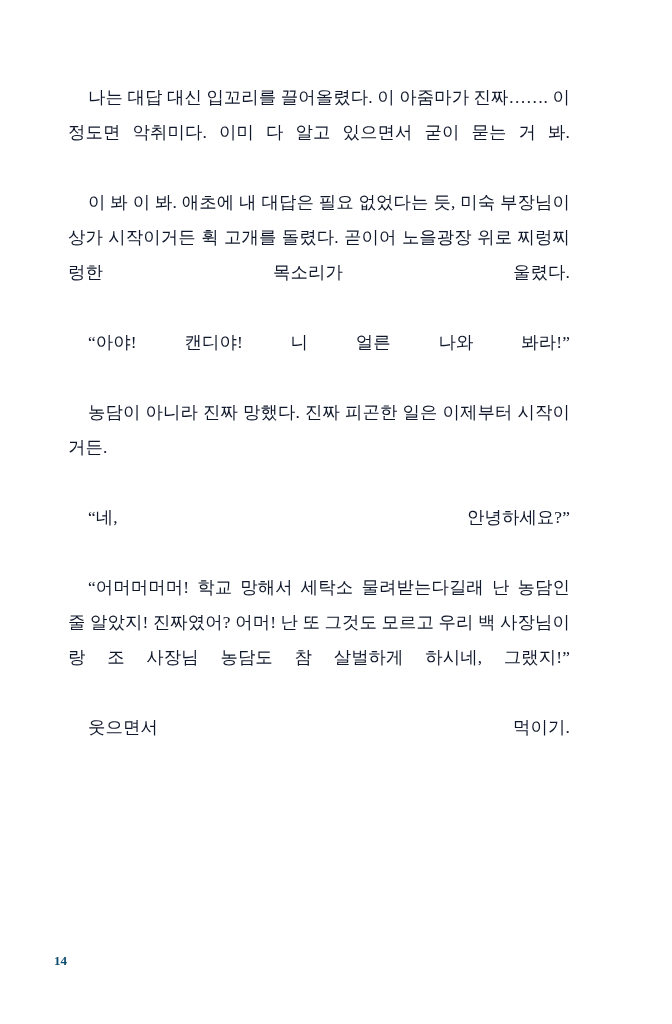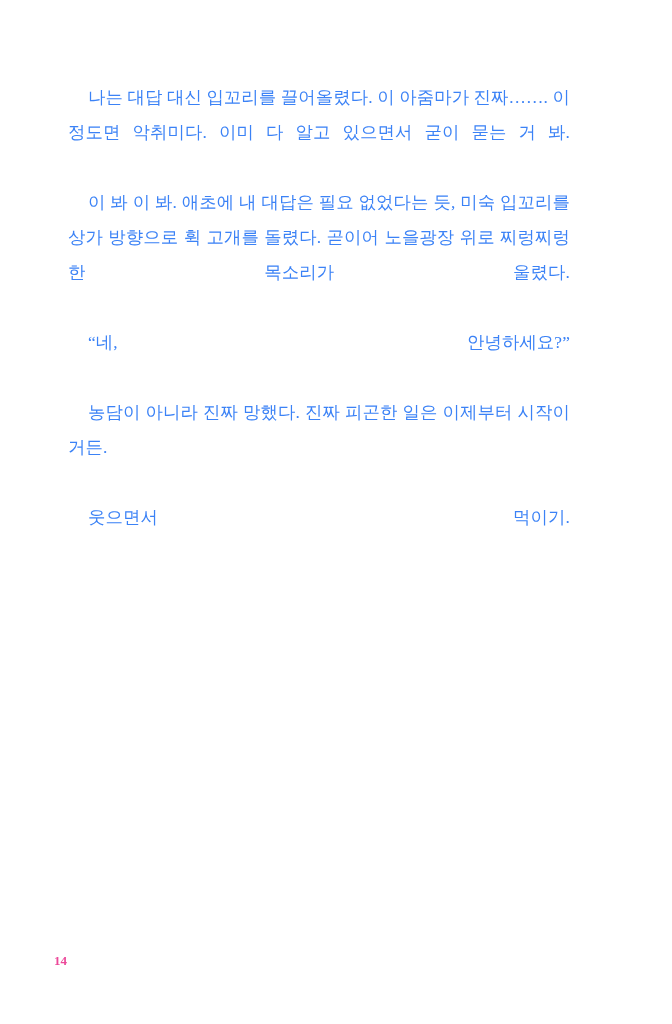--- a/index.html
+++ b/index.html
@@ -36,50 +36,52 @@
 
   .para {
     margin: 0 0 0 0;
     font-size: 17.4px;
     line-height: 35px;
     text-align: justify;
     text-justify: inter-character;
     text-indent: 1.15em;
     word-break: break-all;
     letter-spacing: 0.1px;
-    color: #3b82f6;
+    color: #0f172a;
   }
 
   
   .para::after {
     content: "";
     display: inline-block;
     width: 100%;
   }
 
   .page-number {
     position: absolute;
     left: 54px;
     top: 952px;
     font-size: 13px;
     line-height: 18px;
     font-weight: 700;
-    color: #ec4899;
+    color: #0c4a6e;
     font-family: "Liberation Serif", "DejaVu Serif", serif;
   }
 </style>
 </head>
 <body>
 
 <div class="page">
 
   <div class="text-block">
     <p class="para">나는 대답 대신 입꼬리를 끌어올렸다. 이 아줌마가 진짜……. 이 정도면 악취미다. 이미 다 알고 있으면서 굳이 묻는 거 봐.</p>
-    <p class="para">이 봐 이 봐. 애초에 내 대답은 필요 없었다는 듯, 미숙 입꼬리를 상가 방향으로 휙 고개를 돌렸다. 곧이어 노을광장 위로 찌렁찌렁한 목소리가 울렸다.</p>
+    <p class="para">이 봐 이 봐. 애초에 내 대답은 필요 없었다는 듯, 미숙 부장님이 상가 시작이거든 휙 고개를 돌렸다. 곧이어 노을광장 위로 찌렁찌렁한 목소리가 울렸다.</p>
+    <p class="para">“아야! 캔디야! 니 얼른 나와 봐라!”</p>
+    <p class="para">농담이 아니라 진짜 망했다. 진짜 피곤한 일은 이제부터 시작이거든.</p>
     <p class="para">“네, 안녕하세요?”</p>
-    <p class="para">농담이 아니라 진짜 망했다. 진짜 피곤한 일은 이제부터 시작이거든.</p>
+    <p class="para">“어머머머머! 학교 망해서 세탁소 물려받는다길래 난 농담인 줄 알았지! 진짜였어? 어머! 난 또 그것도 모르고 우리 백 사장님이랑 조 사장님 농담도 참 살벌하게 하시네, 그랬지!”</p>
     <p class="para">웃으면서 먹이기.</p>
 
   </div>
 
   <div class="page-number">14</div>
 
 </div>
 
 </body></html>

